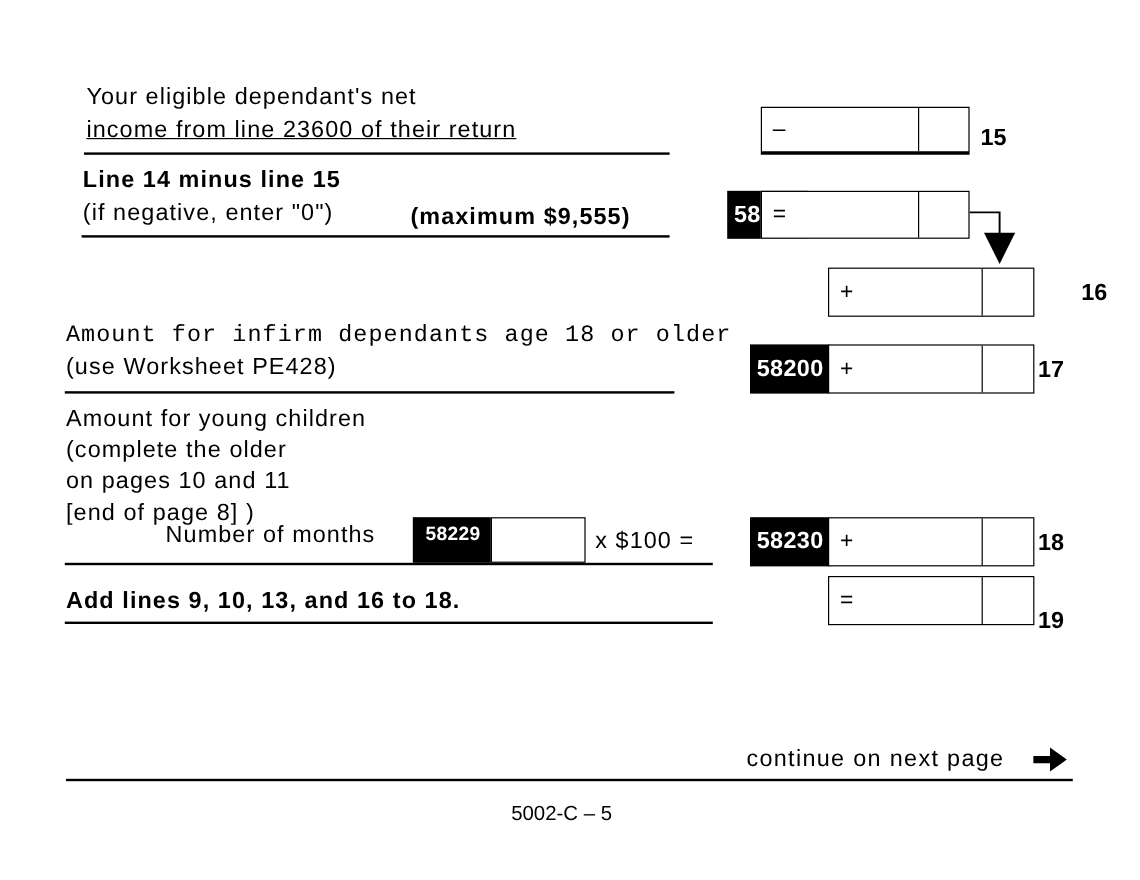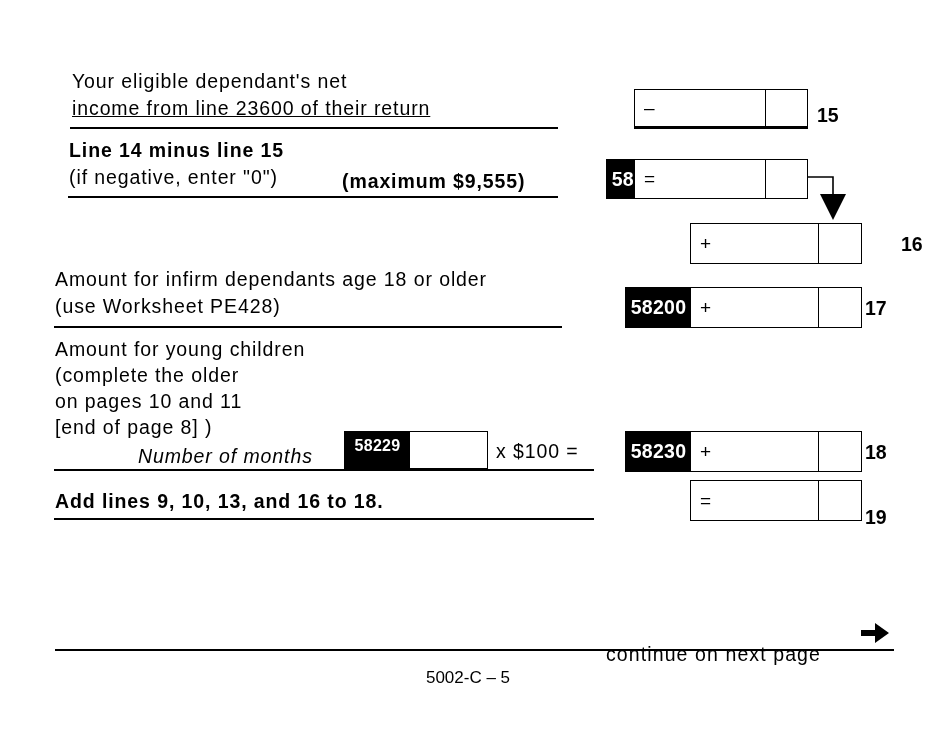--- a/index.html
+++ b/index.html
@@ -50,37 +50,37 @@
 </svg>
 
 <div class="box" style="left:690px; top:223px; width:172px; height:41px;">
   <span class="op" style="top:10px;">+</span>
   <input style="left: 28px; width: 96px; text-align: right;">
   <div class="cents" style="left:127px;"></div>
   <input style="left: 131px; width: 36px;">
 </div>
 <div class="lineno" style="left:865px; top:235px;margin-left:36px;">16</div>
 
-<div class="abs txt" style="left:55px; top:266px;">Amount for infirm dependants age 18 or older</div>
+<div class="abs txt" style="left:55px; top:266px;font-family:Liberation Mono, monospace;">Amount for infirm dependants age 18 or older</div>
 <div class="abs txt" style="left:55px; top:293px;">(use Worksheet PE428)</div>
 <div class="rule" style="left:54px; top:326px; width:508px;"></div>
 <div class="code" style="left:625px; top:287px; width:67px; height:41px;">58200</div>
 <div class="box" style="left:690px; top:287px; width:172px; height:41px;">
   <span class="op" style="top:10px;">+</span>
   <input style="left: 28px; width: 96px; text-align: right;">
   <div class="cents" style="left:127px;"></div>
   <input style="left: 131px; width: 36px;">
 </div>
 <div class="lineno" style="left:865px; top:299px;">17</div>
 
 <div class="abs txt" style="left:55px; top:336px;">Amount for young children</div>
 <div class="abs txt" style="left:55px; top:362px;">(complete the older</div>
 <div class="abs txt" style="left:55px; top:388px;">on pages 10 and 11</div>
 <div class="abs txt" style="left:55px; top:414px;">[end of page 8] )</div>
-<div class="abs txt" style="left:138px; top:443px;font-style:italic;">Number of months</div>
+<div class="abs txt" style="left:138px; top:433px;">Number of months</div>
 <div class="code" style="left:344px; top:431px; width:67px; height:38px; font-size:16px; align-items:flex-start; padding-top:6px;">58229</div>
 <div class="box" style="left:409px; top:431px; width:79px; height:38px;">
   <input style="left: 4px; width: 70px;">
 </div>
 <div class="abs txt" style="left:496px; top:438px;">x $100 =</div>
 <div class="rule" style="left:54px; top:469px; width:540px;"></div>
 <div class="code" style="left:625px; top:431px; width:67px; height:41px;">58230</div>
 <div class="box" style="left:690px; top:431px; width:172px; height:41px;">
   <span class="op" style="top:10px;">+</span>
   <input style="left: 28px; width: 96px; text-align: right;">
@@ -92,18 +92,18 @@
 <div class="abs txt" style="left:55px; top:488px;font-weight:bold;">Add lines 9, 10, 13, and 16 to 18.</div>
 <div class="rule" style="left:54px; top:518px; width:540px;"></div>
 <div class="box" style="left:690px; top:480px; width:172px; height:41px;">
   <span class="op" style="top:10px;">=</span>
   <input style="left: 28px; width: 96px; text-align: right;">
   <div class="cents" style="left:127px;"></div>
   <input style="left: 131px; width: 36px;">
 </div>
 <div class="lineno" style="left:865px; top:508px;">19</div>
 
-<div class="abs txt" style="left:606px; top:619px; letter-spacing:1.1px;margin-top:22px;">continue on next page</div>
+<div class="abs txt" style="left:622px; top:619px; letter-spacing:1.1px;">continue on next page</div>
 <svg class="abs" style="left:861px; top:621px;" width="30" height="24">
   <polygon points="0,9 14,9 14,2 28,12 14,22 14,15 0,15" fill="#000"></polygon>
 </svg>
 <div class="rule" style="left:55px; top:649px; width:839px;"></div>
 <div class="abs" style="left:0; width:936px; top:668px; text-align:center; font-size:17px;">5002-C – 5</div>
 
 </body></html>

